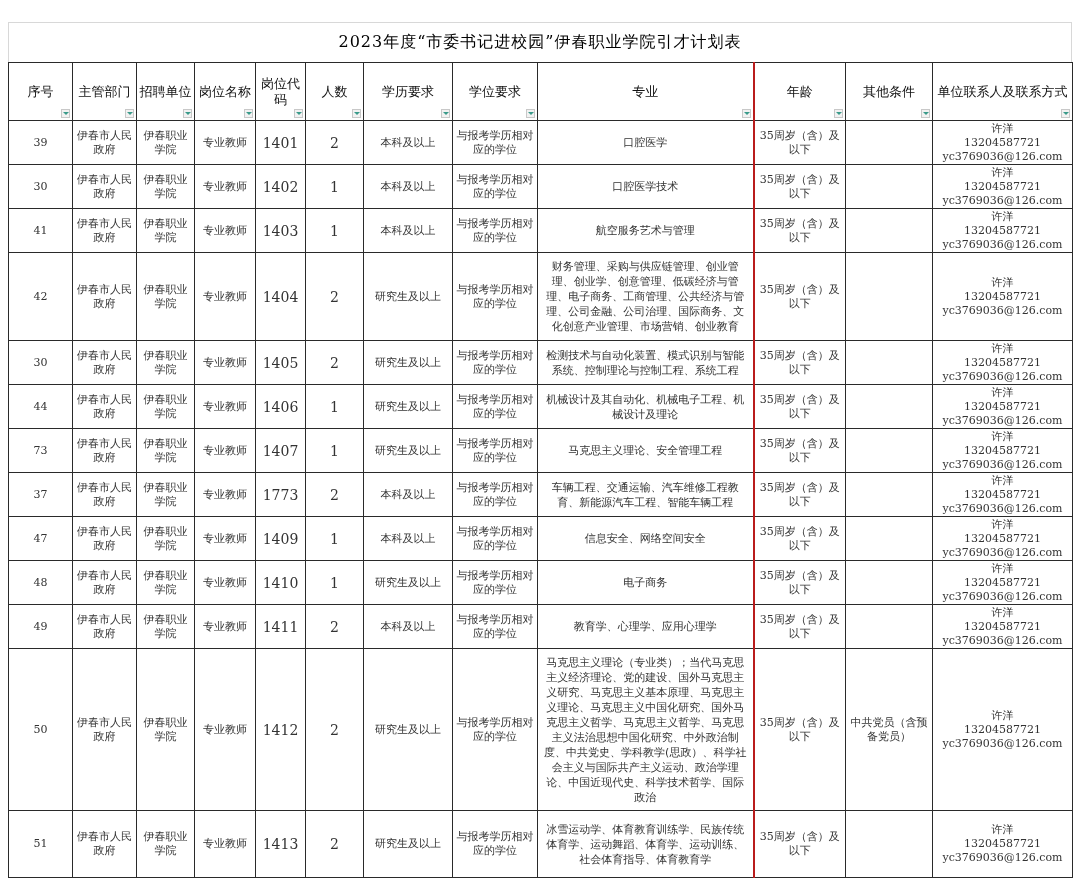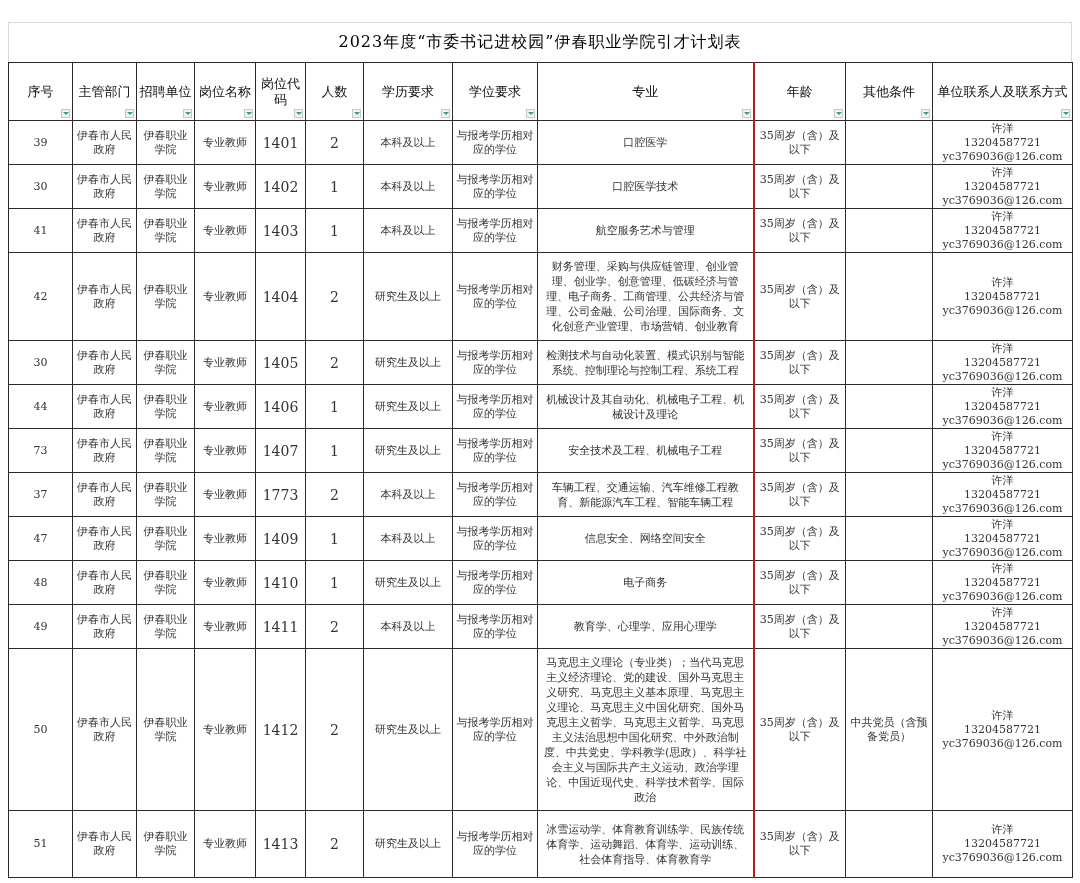--- a/index.html
+++ b/index.html
@@ -175,21 +175,21 @@
         </tr>
         <tr style="height: 44px;">
           <td class="seq">73</td>
           <td>伊春市人民政府</td>
           <td>伊春职业学院</td>
           <td>专业教师</td>
           <td class="num">1407</td>
           <td class="num">1</td>
           <td>研究生及以上</td>
           <td>与报考学历相对应的学位</td>
-          <td class="major thick-r">安全技术及工程、机械电子工程</td>
+          <td class="major thick-r">马克思主义理论、安全管理工程</td>
           <td style="font-family: &quot;DejaVu Serif&quot;, &quot;Liberation Serif&quot;, serif;">35周岁（含）及以下</td>
           <td></td>
           <td class="contact">
             <div>许洋</div>
             <div>13204587721</div>
             <div>yc3769036@126.com</div>
           </td>
         </tr>
         <tr style="height: 44px;">
           <td class="seq">37</td>

